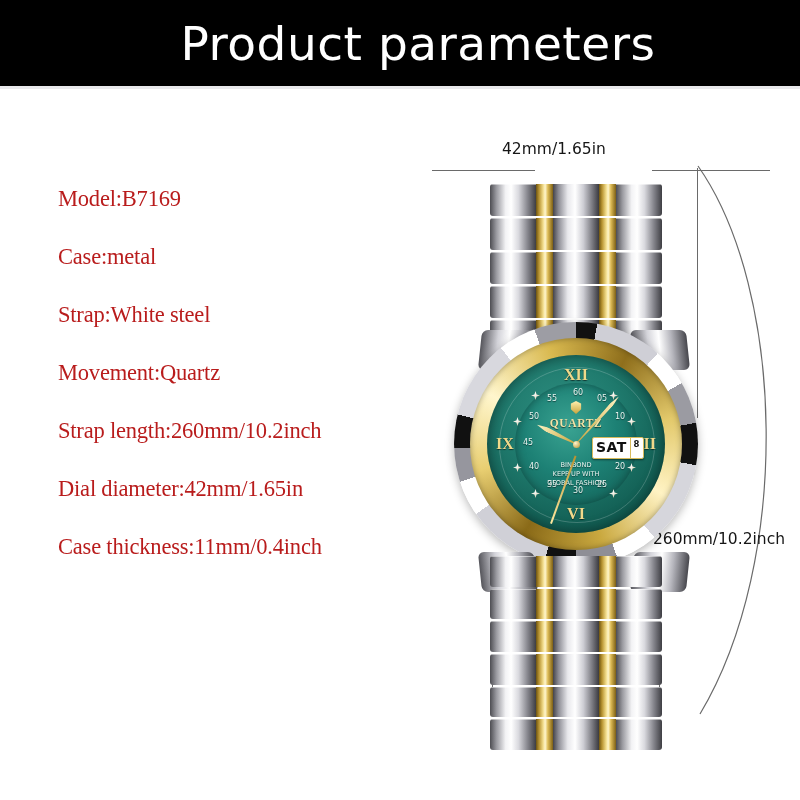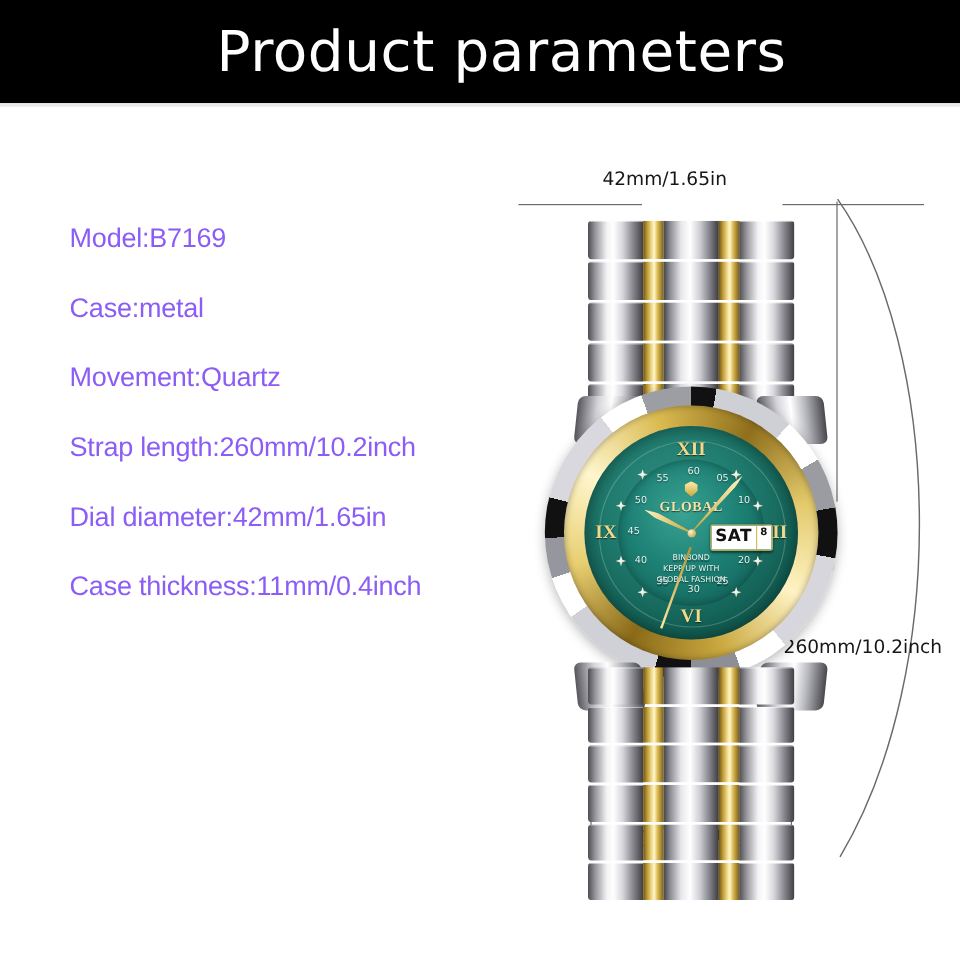--- a/index.html
+++ b/index.html
@@ -40,23 +40,23 @@
   }
 
   
   .spec-list{
     position:absolute;left:58px;top:170px;width:400px;
   }
   .spec-row{
     height:58px;
     display:flex;align-items:center;
     font-size:22.5px;
-    color:#8b5cf6;
+    color:#b91c1c;
     white-space:nowrap;
-    font-family:Liberation Sans, sans-serif;
+    font-family:Liberation Serif, serif;
     letter-spacing:-0.2px;
   }
 
   
   .watch-stage{
     position:absolute;left:440px;top:120px;width:360px;height:640px;
   }
 
   
   .dim-line{position:absolute;background:#6a6a6a;}
@@ -298,20 +298,21 @@
 <div id="page">
 
   <div class="header-band">
     <div class="header-title">Product parameters</div>
   </div>
   <div class="header-rule"></div>
 
   <div class="spec-list">
     <div class="spec-row">Model:B7169</div>
     <div class="spec-row">Case:metal</div>
+    <div class="spec-row">Strap:White steel</div>
     <div class="spec-row">Movement:Quartz</div>
     <div class="spec-row">Strap length:260mm/10.2inch</div>
     <div class="spec-row">Dial diameter:42mm/1.65in</div>
     <div class="spec-row">Case thickness:11mm/0.4inch</div>
   </div>
 
   <div class="watch-stage">
 
     <div class="dim-line dim-h top-ext-l"></div>
     <div class="dim-line dim-h top-ext-r"></div>
@@ -403,21 +404,21 @@
             <div class="marker" style="left:44px;top:36px;"></div>
             <div class="marker" style="left:122px;top:36px;"></div>
             <div class="marker" style="left:26px;top:62px;"></div>
             <div class="marker" style="left:140px;top:62px;"></div>
             <div class="marker" style="left:26px;top:108px;"></div>
             <div class="marker" style="left:140px;top:108px;"></div>
             <div class="marker" style="left:44px;top:134px;"></div>
             <div class="marker" style="left:122px;top:134px;"></div>
 
             <div class="crest"></div>
-            <div class="brand">GLOBAL</div>
+            <div class="brand">QUARTZ</div>
 
             <div class="tagline">
               <div>BINBOND</div>
               <div>KEPP UP WITH</div>
               <div>GLOBAL FASHION</div>
             </div>
 
             <div class="daydate">
               <span class="dd-day">SAT</span>
               <span class="dd-date">8</span>

